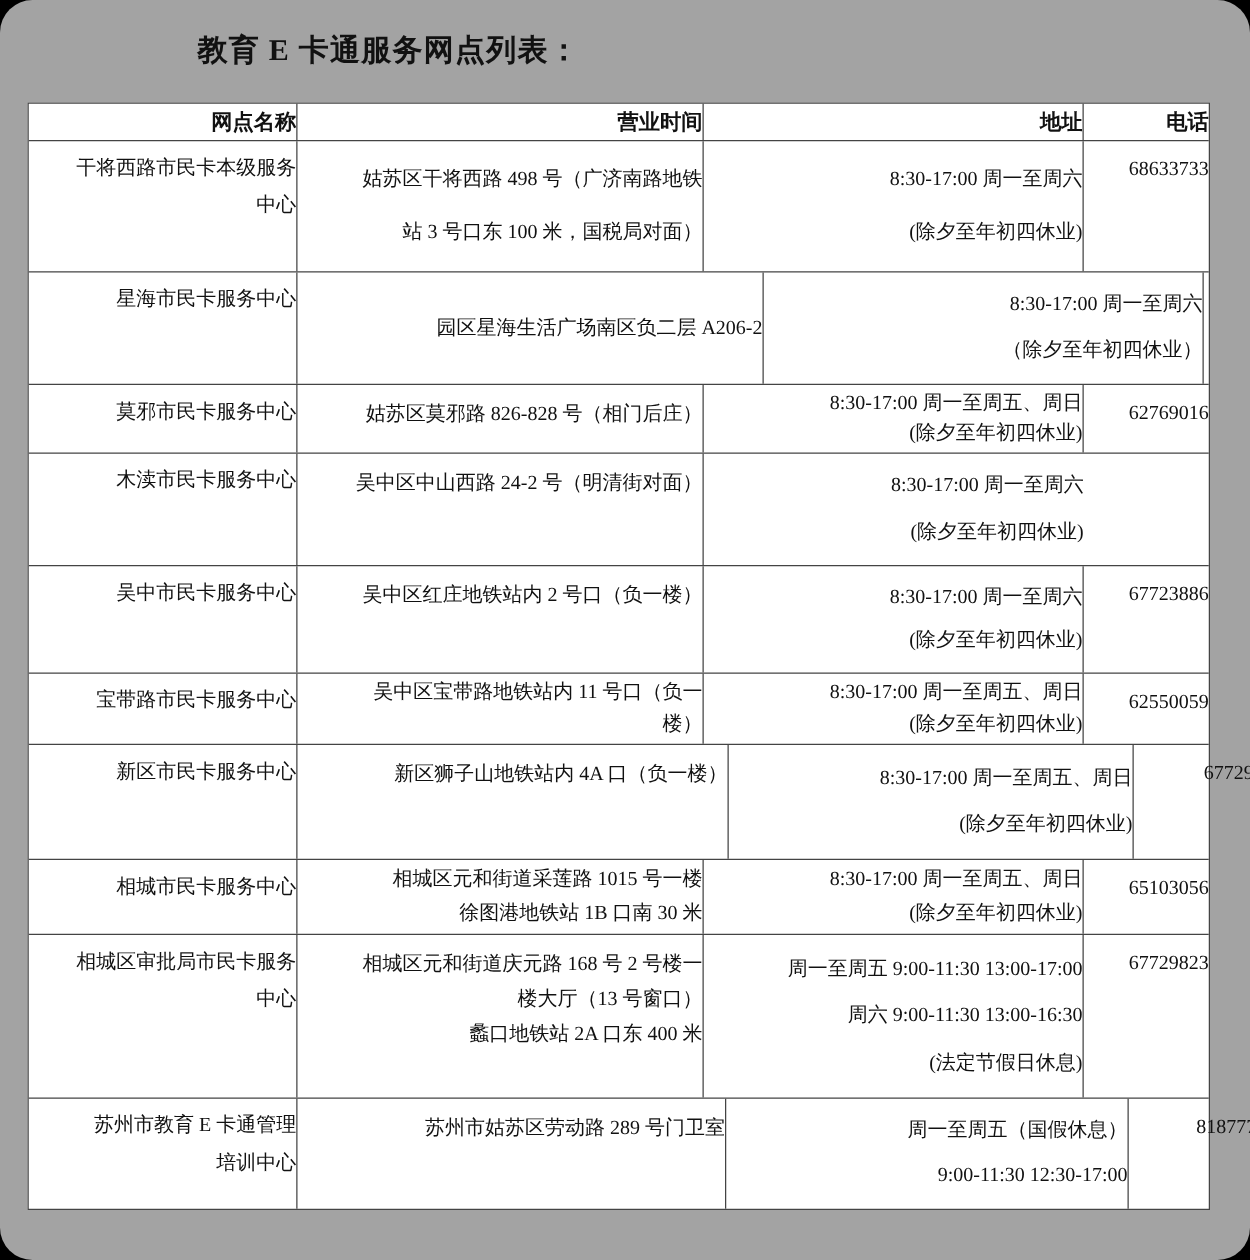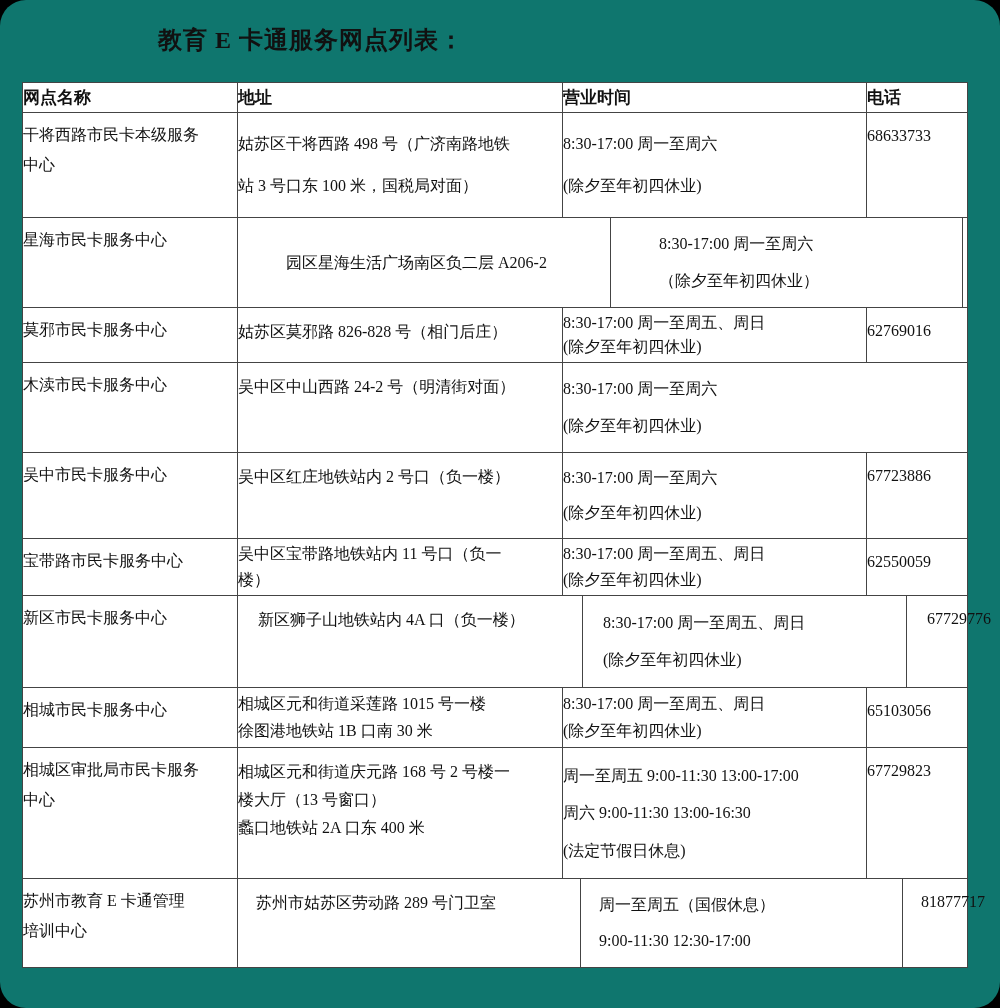--- a/index.html
+++ b/index.html
@@ -1,36 +1,36 @@
 <!DOCTYPE html>
 <html><head>
 <meta charset="utf-8">
 <style>
   html,body { margin:0; padding:0; background:#000; }
   .page {
     position:relative; width:1000px; height:1008px;
-    background:#0f766e; border-radius:26px; overflow:hidden;
+    background:#a3a3a3; border-radius:26px; overflow:hidden;
     font-family:"Liberation Serif", serif; color:#111;
   }
   .doc-title {
     position:absolute; left:158px; top:24px;
     font-size:24px; font-weight:bold; letter-spacing:1px; white-space:nowrap;
   }
   .nettable {
     position:absolute; left:22px; top:82px; width:946px;
     border:1px solid #444; box-sizing:border-box; background:#fff;
   }
   .trow {
     display:grid; grid-template-columns:215px 325px 304px 100px;
     border-bottom:1px solid #444; box-sizing:border-box;
   }
   .trow:last-child { border-bottom:none; }
   .cell {
     border-right:1px solid #444; box-sizing:border-box;
-    display:flex; flex-direction:column; align-items:flex-start;
+    display:flex; flex-direction:column; align-items:flex-end;
     text-align:center; font-size:16px; overflow:hidden;
   }
   .cell:last-child { border-right:none; }
   .thead { height:30px; }
   .thead .cell { justify-content:center; font-weight:bold; font-size:17px; }
   .cline { white-space:nowrap; line-height:28px; }
   .name-cell  { justify-content:flex-start; padding-top:7px; }
   .name-cell .cline { line-height:30px; }
   .addr-top   { justify-content:flex-start; padding-top:10px; }
   .addr-even  { justify-content:space-evenly; }
@@ -43,24 +43,24 @@
 
 <div class="page">
   <div class="doc-title">教育 E 卡通服务网点列表：</div>
 
   <div class="nettable">
     <div class="trow thead">
       <div class="cell">
           <span class="cline">网点名称</span>
         </div>
       <div class="cell">
+          <span class="cline">营业时间</span>
+        </div>
+      <div class="cell">
           <span class="cline">地址</span>
-        </div>
-      <div class="cell">
-          <span class="cline">营业时间</span>
         </div>
       <div class="cell">
           <span class="cline">电话</span>
         </div>
     </div>
     <div id="table-body">
         <div class="trow" style="height: 105px;">
           <div class="cell name-cell">
             <div class="cline">干将西路市民卡本级服务</div>
             <div class="cline">中心</div>

